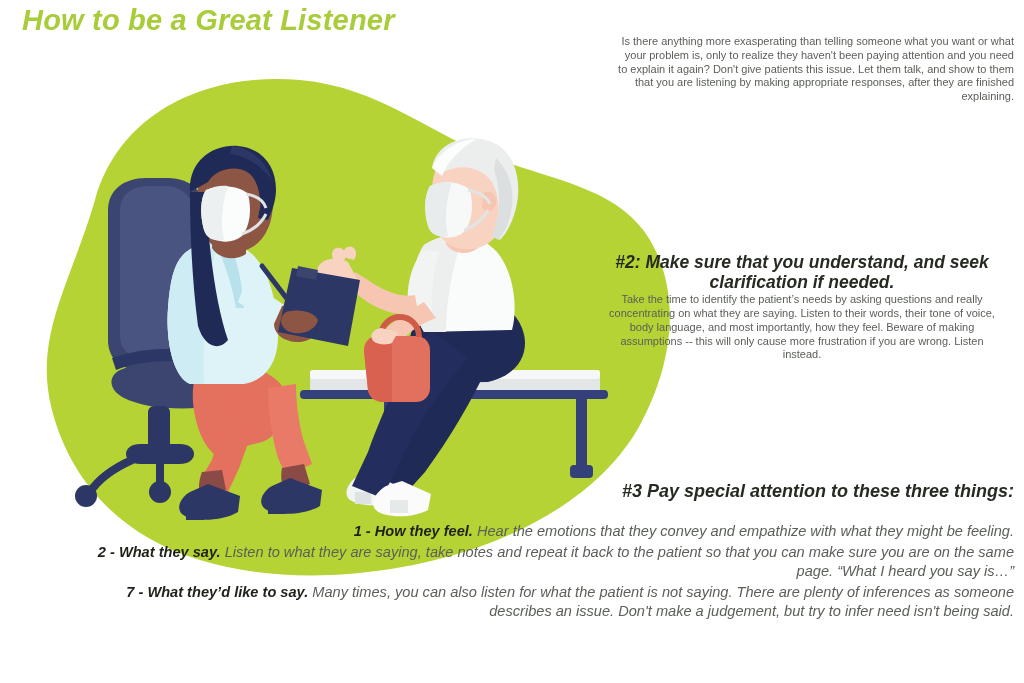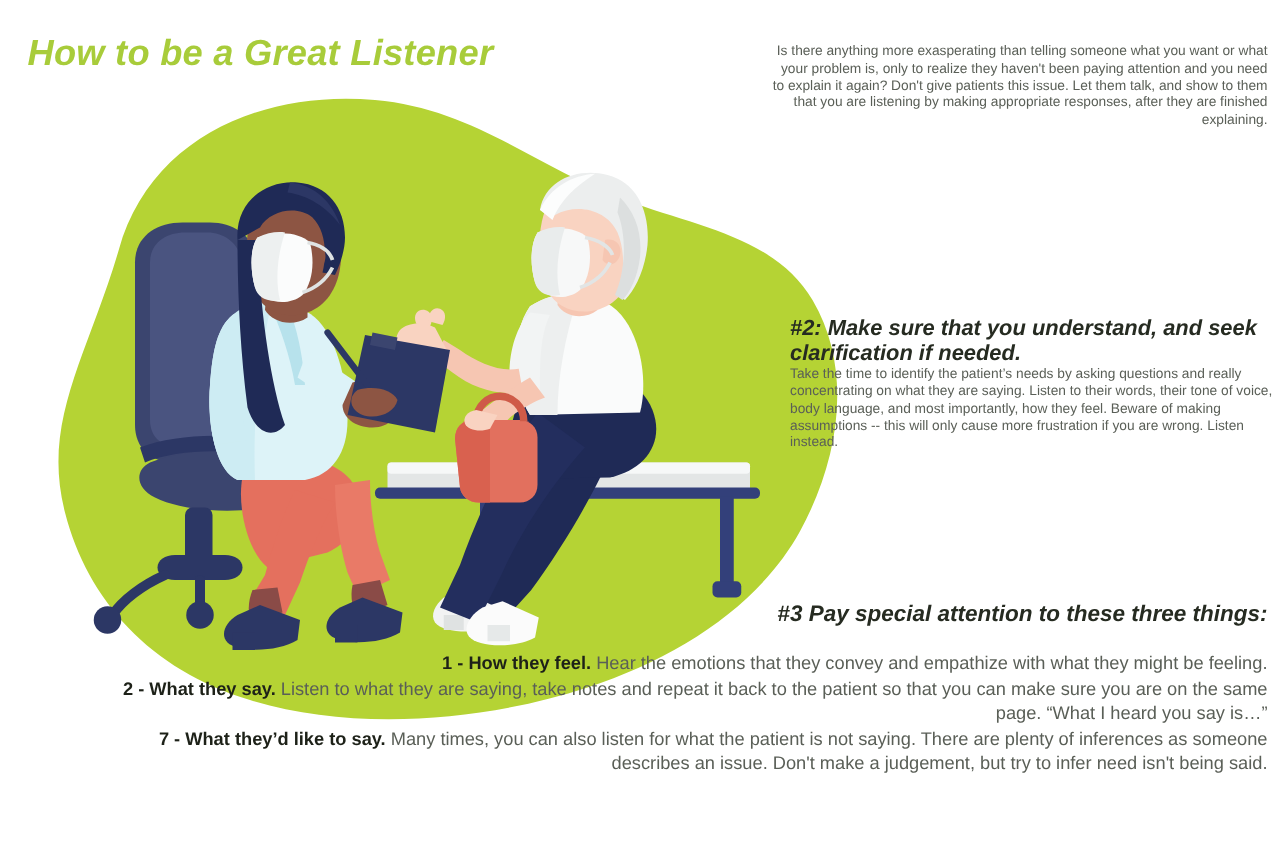--- a/index.html
+++ b/index.html
@@ -8,21 +8,21 @@
     background:#ffffff;
     font-family:"Liberation Sans", sans-serif;
     position:relative;
     overflow:hidden;
   }
   #page { position:relative; width:1024px; height:683px; background:#fff; }
 
   
   .title {
     position:absolute;
-    left:22px; top:27px;
+    left:22px; top:4px;
     font-size:29px;
     font-weight:bold;
     font-style:italic;
     color:#a8cc3a;
     letter-spacing:0.2px;
     white-space:nowrap;
   }
 
   
   .illus { position:absolute; left:0; top:40px; width:700px; height:600px; }
@@ -41,35 +41,35 @@
     font-style:italic;
     color:#262b21;
     line-height:1.15;
   }
   .sec-body {
     font-size:11px;
     color:#5a5f57;
     line-height:1.255;
     margin-top:1px;
   }
-  .block2 { position:absolute; right:0; top:252px; width:392px; text-align:left; }
+  .block2 { position:absolute; right:26px; top:252px; width:392px; text-align:center; }
   .block3head {
     position:absolute; right:10px; top:481px; width:420px; text-align:right;
     font-size:18px; font-weight:bold; font-style:italic; color:#262b21; line-height:1.2;
   }
   .bottom {
     position:absolute;
     left:78px; right:10px;
     top:520px;
     text-align:right;
     font-size:14.6px;
     color:#5a5f57;
     line-height:1.3;
   }
-  .bottom .item { margin-top:2px; }
+  .bottom .item { margin-top:2px;font-style:italic; }
   .bottom b { color:#1d2118; font-weight:bold; }
 </style>
 </head>
 <body>
 
 <div id="page">
 
   <div class="title">How to be a Great Listener</div>
 
   <div class="illus">

